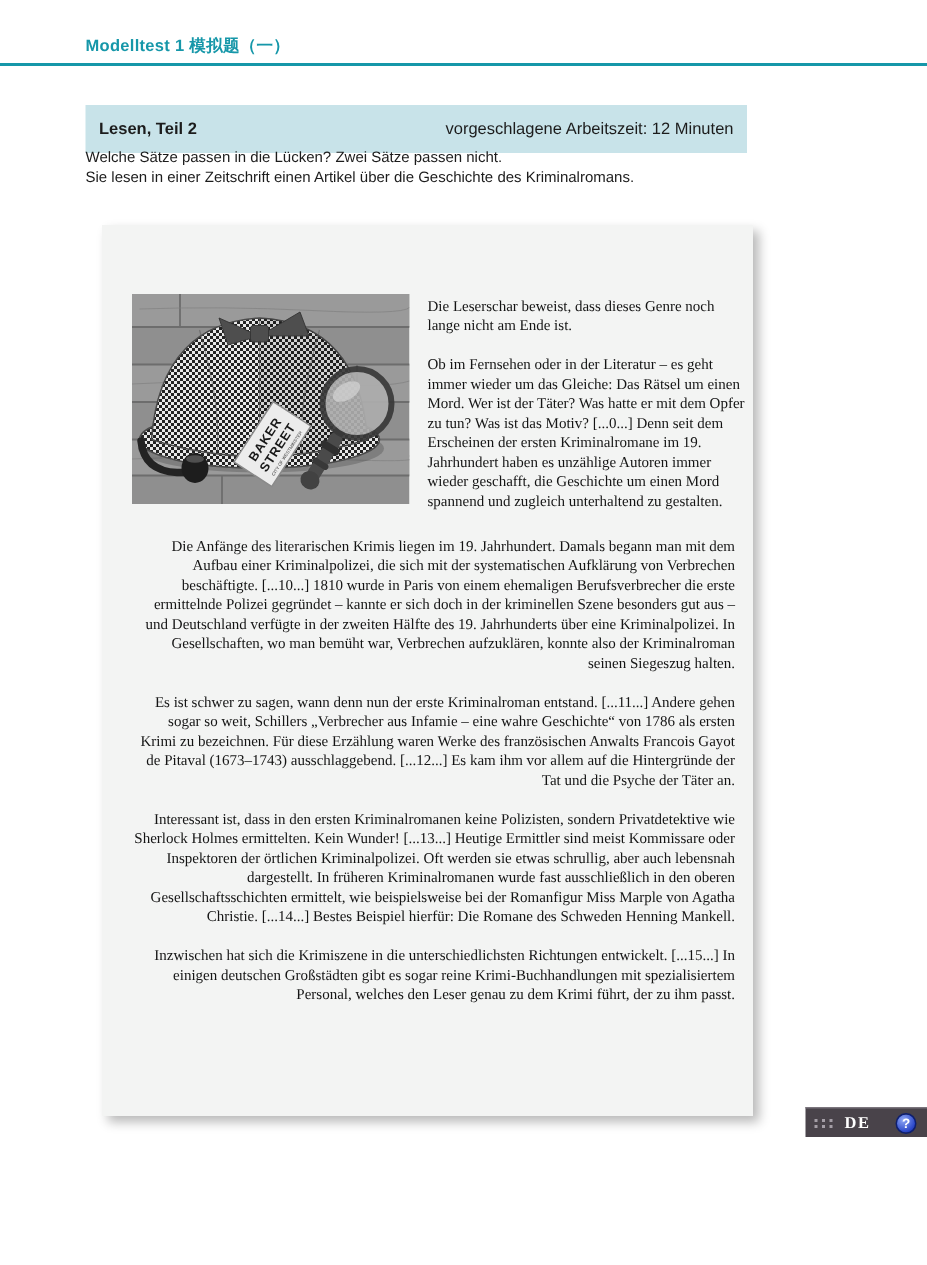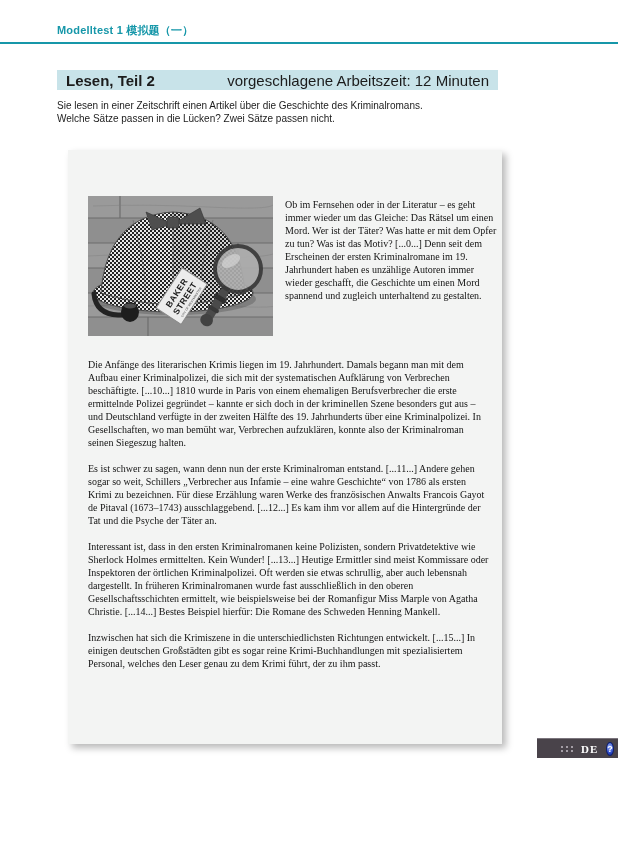--- a/index.html
+++ b/index.html
@@ -17,25 +17,25 @@
     font-size:11px;font-weight:bold;color:var(--accent,#1697a9);
     letter-spacing:.2px;
   }
   .header-rule{
     position:absolute;left:0;top:42px;width:618px;height:2px;
     background:var(--accent,#1697a9);
   }
 
   
   .task-bar{
-    position:absolute;left:57px;top:70px;width:441px;height:20px;
+    position:absolute;left:57px;top:70px;width:441px;height:32px;
     background:var(--task_bar_bg,#c8e3e9);
     display:flex;justify-content:space-between;align-items:center;
     padding:0 9px;box-sizing:border-box;
-    font-size:15px;color:#1c1c1c;
+    font-size:11px;color:#1c1c1c;
   }
   .task-left{font-weight:bold;}
   .task-right{font-weight:normal;}
 
   
   .instructions{
     position:absolute;left:57px;top:99px;width:450px;
     font-size:10px;line-height:13px;color:#1c1c1c;
   }
 
@@ -51,40 +51,40 @@
     font-size:19px;font-weight:bold;color:#141414;letter-spacing:.3px;
   }
   .photo{position:absolute;left:20px;top:46px;width:185px;height:140px;}
   .photo svg{display:block;}
   .serif-text p{
     margin:0 0 13px 0;
     font-family:"Liberation Serif", serif;
     font-size:10px;line-height:13px;color:#141414;
   }
   .intro-col{position:absolute;left:217px;top:48px;width:214px;}
-  .body-col{position:absolute;left:20px;top:208px;width:402px;}
+  .body-col{position:absolute;left:20px;top:208px;width:402px;text-align:right;}
 
   
   .footer-strip{
     position:absolute;left:0;top:798px;width:618px;height:45px;
     background:var(--footer_bg,#d6e9ed);
     border-top:2px solid var(--footer_line,#2ea3b3);
     box-sizing:border-box;
   }
   .page-number{
     position:absolute;left:40px;top:10px;
     font-size:12px;font-weight:bold;color:var(--accent,#1697a9);
   }
 
   
   .lang-bar{
     position:absolute;left:537px;top:738px;width:81px;height:20px;
     background:#49434a;border-top:1px solid #7b757d;
     display:flex;align-items:center;gap:8px;
-    padding-left:24px;box-sizing:border-box;
+    padding-left:6px;box-sizing:border-box;
     cursor:default;
   }
   .grip{display:grid;grid-template-columns:repeat(3,2px);grid-auto-rows:2px;gap:2px 3px;}
   .grip i{background:#a49ea6;display:block;}
   .lang-label{
     color:#ffffff;font-family:"Liberation Serif", serif;
     font-size:11px;font-weight:bold;letter-spacing:1px;
   }
   .help-btn{
     width:14px;height:14px;border-radius:50%;
@@ -102,22 +102,22 @@
 
   <div class="header-title">Modelltest 1 模拟题（一）</div>
   <div class="header-rule"></div>
 
   <div class="task-bar">
     <span class="task-left">Lesen, Teil 2</span>
     <span class="task-right">vorgeschlagene Arbeitszeit: 12 Minuten</span>
   </div>
 
   <div class="instructions">
+    <div>Welche Sätze passen in die Lücken? Zwei Sätze passen nicht.</div>
     <div>Sie lesen in einer Zeitschrift einen Artikel über die Geschichte des Kriminalromans.</div>
-    <div>Welche Sätze passen in die Lücken? Zwei Sätze passen nicht.</div>
   </div>
 
   <div class="card">
 
     <div class="photo">
       <svg viewBox="0 0 185 140" width="185" height="140" xmlns="http://www.w3.org/2000/svg">
         <defs>
           <pattern id="hound" width="4" height="4" patternUnits="userSpaceOnUse">
             <rect width="4" height="4" fill="#e9e9e9"></rect>
             <rect width="2" height="2" fill="#232323"></rect>
@@ -185,20 +185,21 @@
             <rect x="144.5" y="118" width="12" height="4" rx="2" fill="#383838"></rect>
             <ellipse cx="150.5" cy="133" rx="6.5" ry="6" fill="#424242"></ellipse>
           </g>
           <circle cx="150" cy="73" r="23" fill="#adadad" opacity="0.92" stroke="#3a3a3a" stroke-width="4"></circle>
           <ellipse cx="143" cy="65" rx="10" ry="5.5" fill="#d2d2d2" opacity="0.75" transform="rotate(-30 143 65)"></ellipse>
         </g>
       </svg>
     </div>
 
     <div class="intro-col serif-text">
+      <p>Die Leserschar beweist, dass dieses Genre noch lange nicht am Ende ist.</p>
       <p>Ob im Fernsehen oder in der Literatur – es geht immer wieder um das Gleiche: Das Rätsel um einen Mord. Wer ist der Täter? Was hatte er mit dem Opfer zu tun? Was ist das Motiv? [...0...] Denn seit dem Erscheinen der ersten Kriminalromane im 19. Jahrhundert haben es unzählige Autoren immer wieder geschafft, die Geschichte um einen Mord spannend und zugleich unterhaltend zu gestalten.</p>
     </div>
 
     <div class="body-col serif-text">
       <p>Die Anfänge des literarischen Krimis liegen im 19. Jahrhundert. Damals begann man mit dem Aufbau einer Kriminalpolizei, die sich mit der systematischen Aufklärung von Verbrechen beschäftigte. [...10...] 1810 wurde in Paris von einem ehemaligen Berufsverbrecher die erste ermittelnde Polizei gegründet – kannte er sich doch in der kriminellen Szene besonders gut aus – und Deutschland verfügte in der zweiten Hälfte des 19. Jahrhunderts über eine Kriminalpolizei. In Gesellschaften, wo man bemüht war, Verbrechen aufzuklären, konnte also der Kriminalroman seinen Siegeszug halten.</p>
       <p>Es ist schwer zu sagen, wann denn nun der erste Kriminalroman entstand. [...11...] Andere gehen sogar so weit, Schillers „Verbrecher aus Infamie – eine wahre Geschichte“ von 1786 als ersten Krimi zu bezeichnen. Für diese Erzählung waren Werke des französischen Anwalts Francois Gayot de Pitaval (1673–1743) ausschlaggebend. [...12...] Es kam ihm vor allem auf die Hintergründe der Tat und die Psyche der Täter an.</p>
       <p>Interessant ist, dass in den ersten Kriminalromanen keine Polizisten, sondern Privatdetektive wie Sherlock Holmes ermittelten. Kein Wunder! [...13...] Heutige Ermittler sind meist Kommissare oder Inspektoren der örtlichen Kriminalpolizei. Oft werden sie etwas schrullig, aber auch lebensnah dargestellt. In früheren Kriminalromanen wurde fast ausschließlich in den oberen Gesellschaftsschichten ermittelt, wie beispielsweise bei der Romanfigur Miss Marple von Agatha Christie. [...14...] Bestes Beispiel hierfür: Die Romane des Schweden Henning Mankell.</p>
       <p>Inzwischen hat sich die Krimiszene in die unterschiedlichsten Richtungen entwickelt. [...15...] In einigen deutschen Großstädten gibt es sogar reine Krimi-Buchhandlungen mit spezialisiertem Personal, welches den Leser genau zu dem Krimi führt, der zu ihm passt.</p>
     </div>
   </div>

